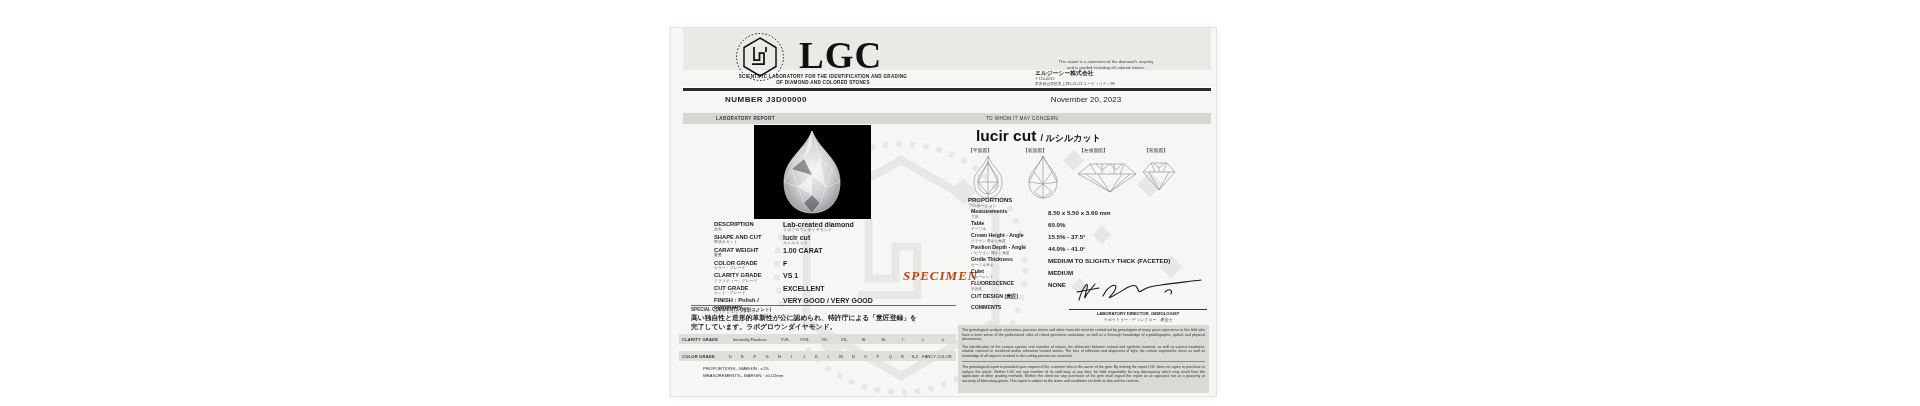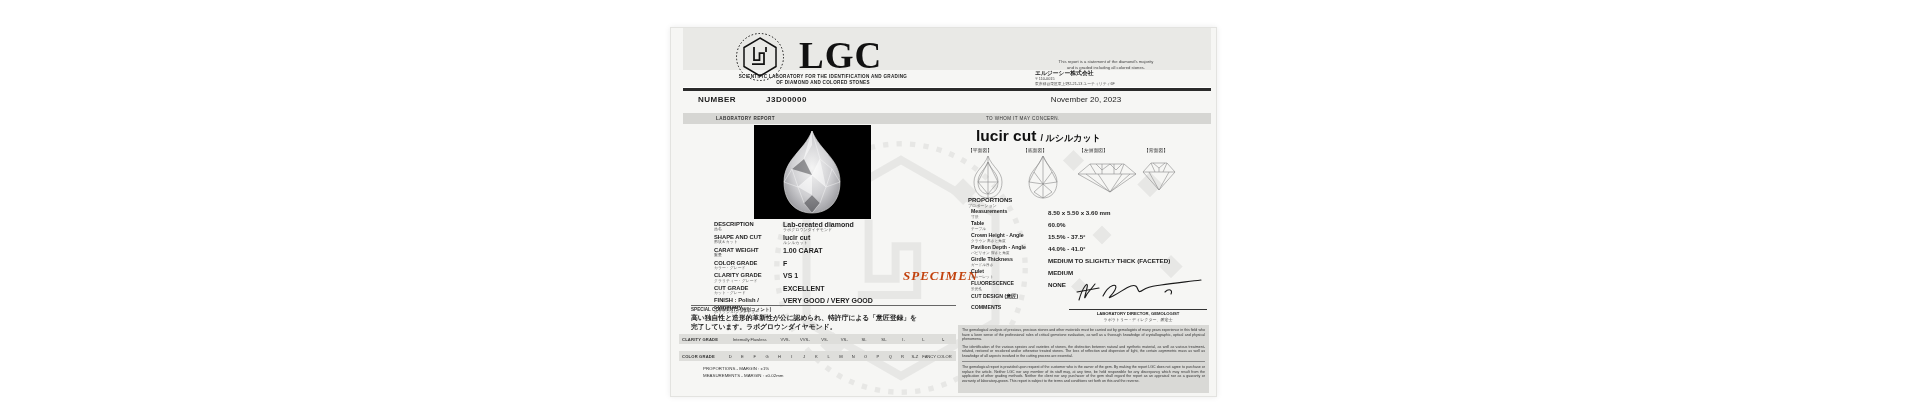--- a/index.html
+++ b/index.html
@@ -13,21 +13,21 @@
   .hdr-rule{position:absolute;left:12px;top:59px;width:528px;height:3px;background:#2b2b2b;border-top:1px solid #fff;}
   .lgc-text{position:absolute;left:116px;top:6px;font-family:"Liberation Serif",serif;font-size:37px;font-weight:bold;letter-spacing:1px;color:#111;}
   .tagline{position:absolute;left:40px;top:46px;width:200px;text-align:center;font-size:4.6px;font-weight:bold;letter-spacing:.3px;color:#222;line-height:1.3;}
   .dr-title{position:absolute;left:318px;top:9px;width:210px;text-align:center;font-family:"Liberation Serif",serif;
     font-size:17.5px;font-weight:bold;letter-spacing:1.5px;color:#181818;}
   .dr-sub{position:absolute;left:318px;top:31px;width:210px;text-align:center;font-size:4.2px;color:#444;line-height:1.35;}
   .company{position:absolute;left:352px;top:41px;font-size:5.8px;font-weight:bold;color:#222;}
   .company-small{position:absolute;left:352px;top:49px;font-size:3.8px;color:#444;line-height:1.3;}
 
   
-  .num-label{position:absolute;left:27px;top:67px;font-size:8px;font-weight:bold;letter-spacing:.5px;}
+  .num-label{position:absolute;left:54px;top:67px;font-size:8px;font-weight:bold;letter-spacing:.5px;}
   .num-value{position:absolute;left:95px;top:67px;font-size:8px;font-weight:bold;letter-spacing:.5px;}
   .date{position:absolute;left:350px;top:67px;width:130px;text-align:center;font-size:8px;font-weight:normal;}
 
   .gray-bar{position:absolute;left:12px;top:85px;width:528px;height:11px;background:#d6d6d3;}
   .lab-report{position:absolute;left:33px;top:2.6px;font-size:4.6px;font-weight:bold;letter-spacing:.4px;color:#333;}
   .to-whom{position:absolute;left:303px;top:2.6px;font-size:4.6px;letter-spacing:.4px;color:#333;}
 
   
   .photo{position:absolute;left:83px;top:97px;width:117px;height:94px;background:#000;}
 

